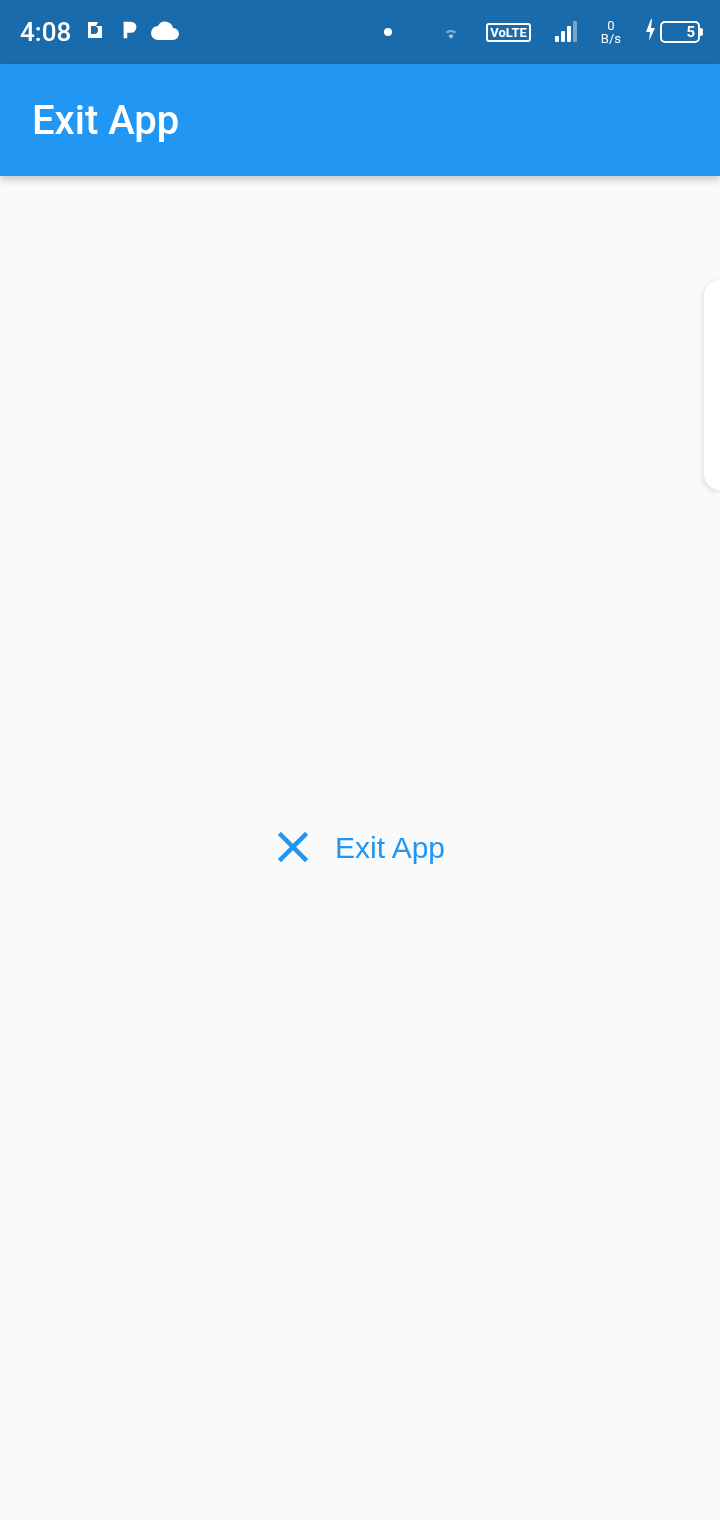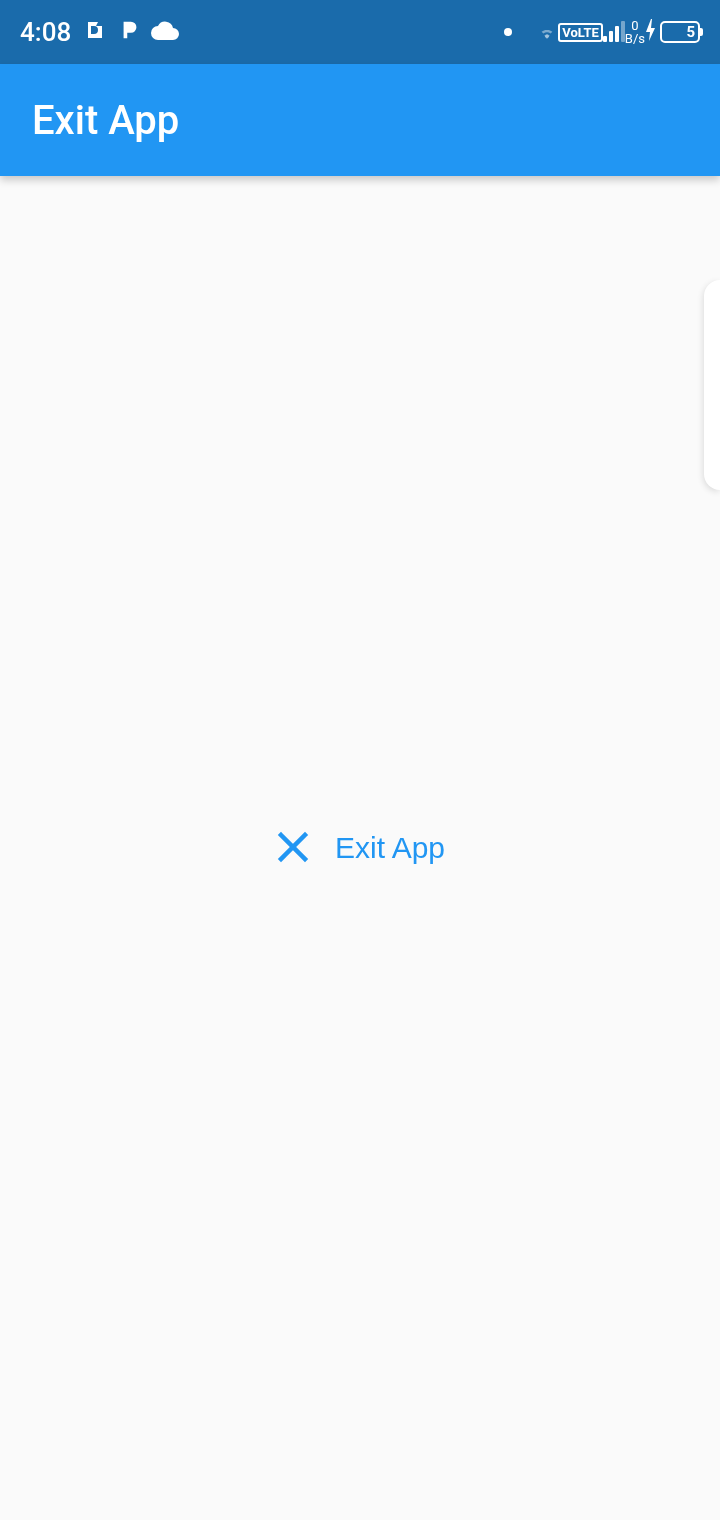--- a/index.html
+++ b/index.html
@@ -34,21 +34,21 @@
       font-weight: 500;
     }
     .status-icons-left {
       display: flex;
       align-items: center;
       gap: 10px;
     }
     .status-right {
       display: flex;
       align-items: center;
-      gap: 0;
+      gap: 24px;
     }
     .dot {
       width: 8px;
       height: 8px;
       border-radius: 50%;
       background: #fff;
       margin-right: 24px;
     }
     .wifi-icon {
       opacity: 0.6;

